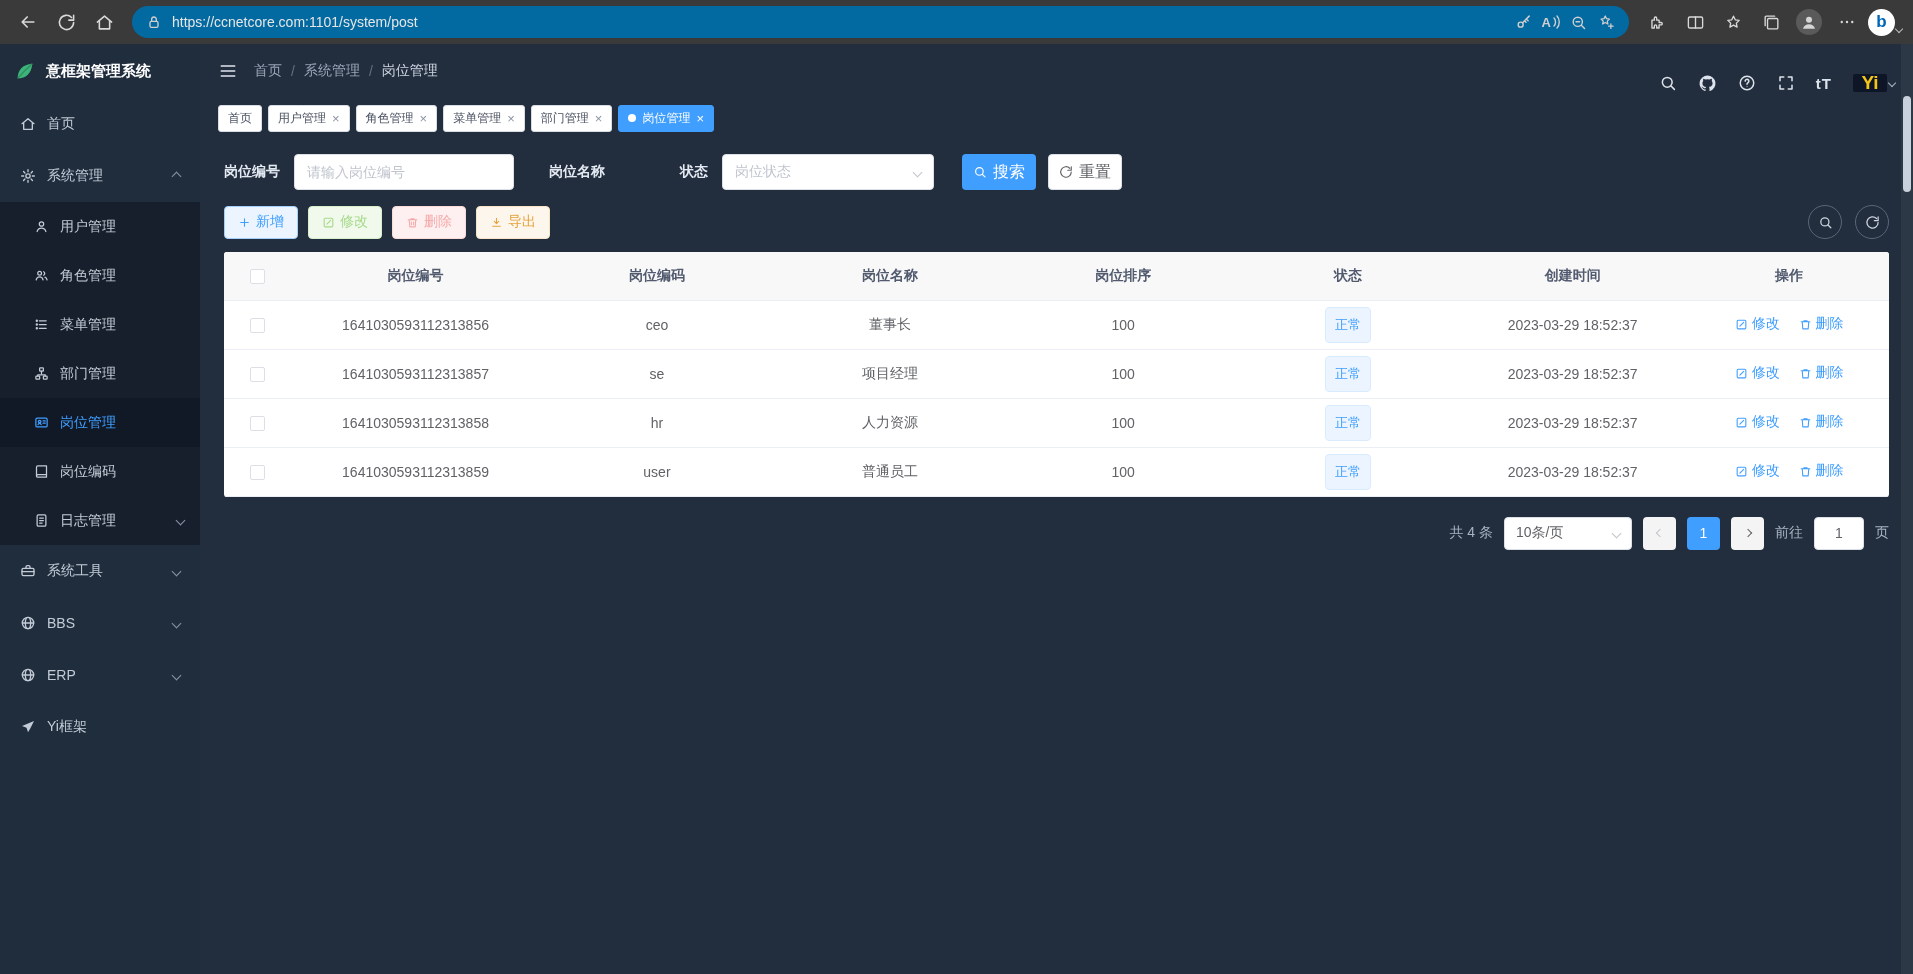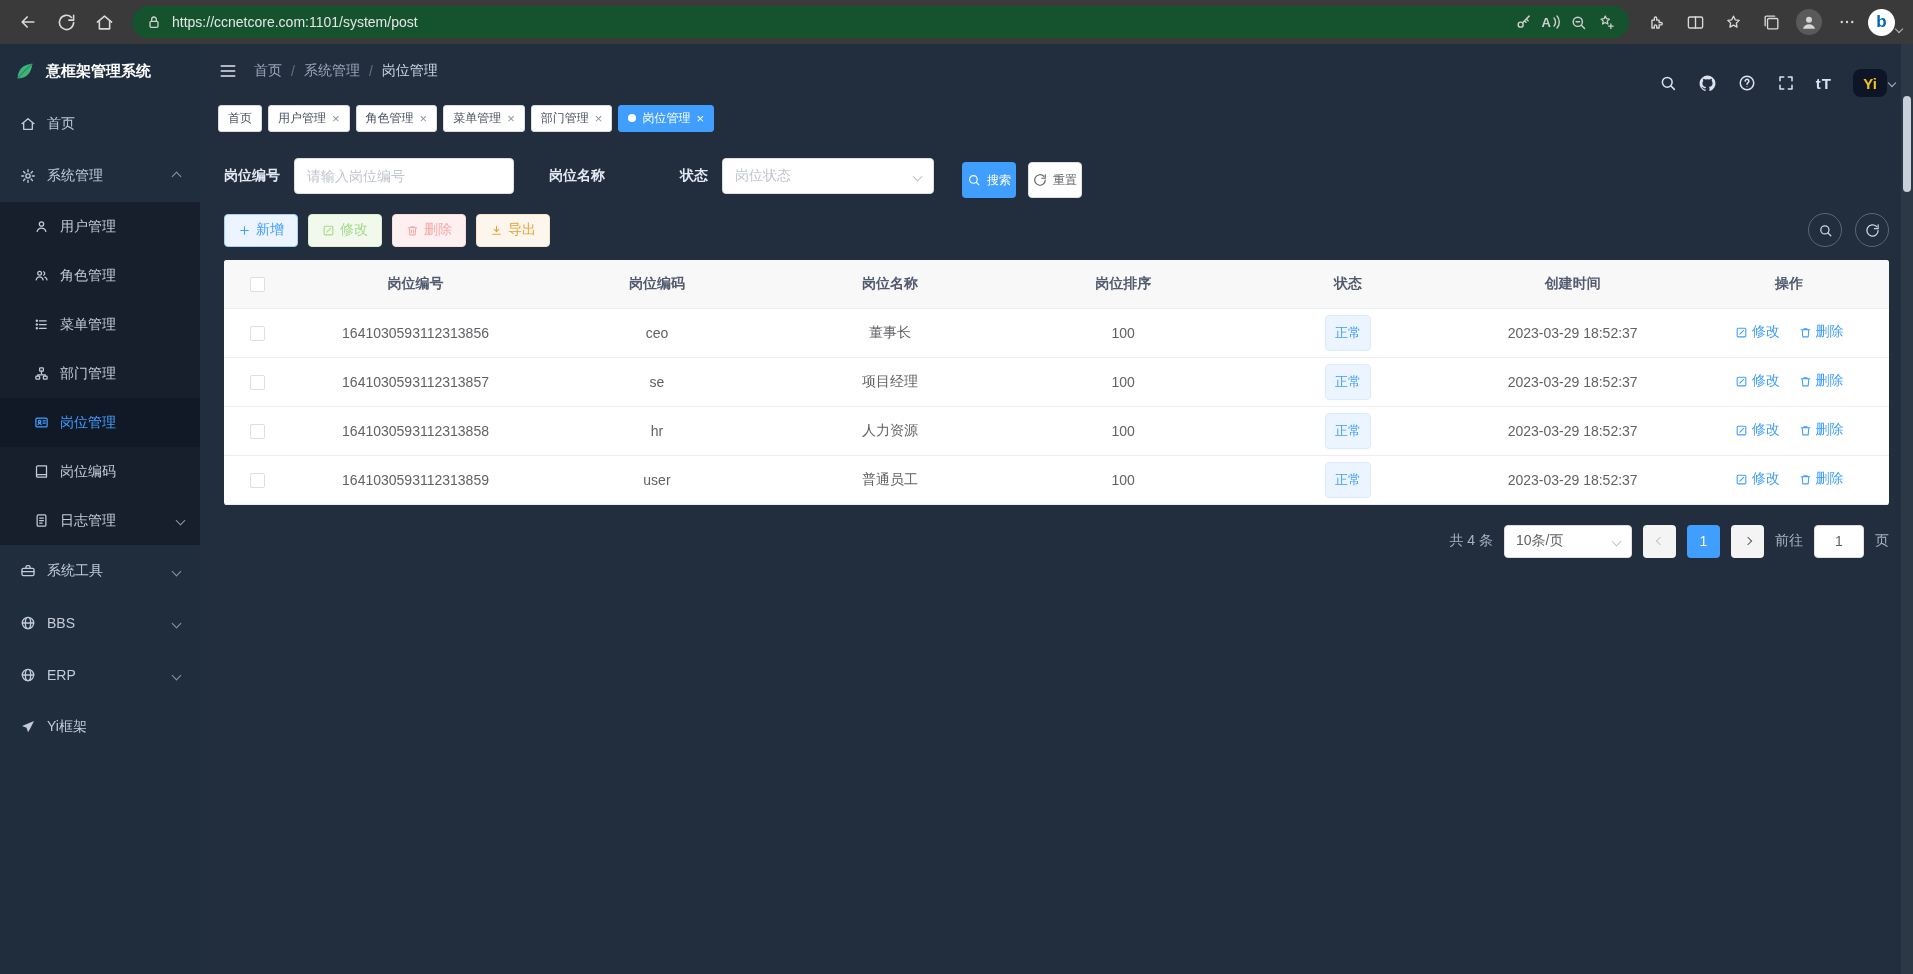--- a/index.html
+++ b/index.html
@@ -3,21 +3,21 @@
 <meta charset="utf-8">
 <style>
   * { box-sizing: border-box; margin: 0; padding: 0; }
   html,body { width:1913px; height:974px; overflow:hidden; }
   body { font-family:"Liberation Sans","DejaVu Sans",sans-serif; background:#222e3d; }
   svg.i { stroke:currentColor; fill:none; stroke-width:2; stroke-linecap:round; stroke-linejoin:round; display:block; }
 
   
   .browser { height:44px; background:#3a3a3a; display:flex; align-items:center; padding:0 10px; gap:2px; }
   .bicon { width:36px; height:34px; display:flex; align-items:center; justify-content:center; color:#d9d9d9; border-radius:6px; cursor:pointer; flex-shrink:0; }
-  .addr { flex:1; height:32px; background:#14532d; border-radius:16px; display:flex; align-items:center; padding:6px 14px; margin:0 8px; gap:10px; min-width:0; }
+  .addr { flex:1; height:32px; background:#0369a1; border-radius:16px; display:flex; align-items:center; padding:6px 14px; margin:0 8px; gap:10px; min-width:0; }
   .aicon { color:#cfcfcf; display:flex; align-items:center; cursor:pointer; flex-shrink:0; }
   .url { flex:1; color:#e6e6e6; font-size:14px; white-space:nowrap; overflow:hidden; }
   .ra { font-size:13px; font-weight:bold; color:#cfcfcf; display:flex; align-items:center; gap:1px; }
   .bavatar { width:26px; height:26px; border-radius:50%; background:#5a5a5a; color:#d6d6d6; display:flex; align-items:center; justify-content:center; overflow:hidden; }
   .bing { width:27px; height:27px; border-radius:50%; background:#ffffff; color:#0067b8; font-weight:bold; font-size:17px; display:flex; align-items:center; justify-content:center; }
   .bing-caret { width:6px; height:6px; border-right:1.5px solid #bdbdbd; border-bottom:1.5px solid #bdbdbd; transform:rotate(45deg); margin:14px 0 0 1px; }
 
   
   .app { display:flex; height:930px; }
 
@@ -38,41 +38,41 @@
 
   .navbar { height:54px; display:flex; align-items:center; padding:0 18px; gap:16px; }
   .hamb { color:#dfe5ee; cursor:pointer; display:flex; }
   .crumb { display:flex; align-items:center; gap:9px; font-size:14px; }
   .crumb .c1 { color:#9aa5b8; cursor:pointer; }
   .crumb .sep { color:#66707f; }
   .crumb .last { color:#ced6e2; }
   .nav-right { margin-left:auto; display:flex; align-items:center; gap:21px; color:#dde3ec; }
   .nicon { cursor:pointer; display:flex; align-items:center;margin-top:24px; }
   .tT { font-size:15px; font-weight:bold; letter-spacing:1px; }
-  .avatar-tile { width:34px; height:28px; border-radius:8px; background:#0d1526; color:#f5c518; font-weight:bold; font-size:15px; display:flex; align-items:center; justify-content:center; cursor:pointer; }
+  .avatar-tile { width:34px; height:18px; border-radius:2px; background:#0d1526; color:#f5c518; font-weight:bold; font-size:19px; display:flex; align-items:center; justify-content:center; cursor:pointer; }
   .av-caret { width:6px; height:6px; border-right:1.5px solid #aeb6c2; border-bottom:1.5px solid #aeb6c2; transform:rotate(45deg); margin-left:2px; cursor:pointer; }
 
   .tabsrow { height:40px; display:flex; align-items:center; gap:6px; padding:0 18px; }
   .tag { height:27px; display:flex; align-items:center; gap:6px; padding:0 9px; background:#ffffff; border:1px solid #d8dce5; border-radius:3px; font-size:12px; color:#495060; cursor:pointer; white-space:nowrap; }
   .tag .x { font-size:13px; line-height:1; color:#8a93a5; }
   .tag.active { background:#409eff; border-color:#409eff; color:#ffffff; }
   .tag.active .x { color:#ffffff; }
   .tag .dot { width:8px; height:8px; border-radius:50%; background:#ffffff; }
 
   .content { flex:1; padding:16px 24px; }
 
   
   .filters { display:flex; align-items:center; margin-bottom:15px; }
   .fgroup { display:flex; align-items:center; margin-right:35px; }
   .flabel { font-size:14px; font-weight:bold; color:#e3e9f2; margin-right:14px; white-space:nowrap; }
   .finput { width:220px; height:36px; border:1px solid #dcdfe6; border-radius:4px; padding:0 12px; font-size:14px; color:#606266; background:#fff; outline:none; }
   .finput::placeholder { color:#bfc4cd; }
   .fselect { width:212px; height:36px; background:#fff; border:1px solid #dcdfe6; border-radius:4px; display:flex; align-items:center; padding:16px 12px; color:#bfc4cd; font-size:14px; cursor:pointer; }
   .fselect .chev { margin-left:auto; color:#c0c4cc; }
-  .btn { height:36px; border:1px solid transparent; border-radius:4px; font-size:12px; display:inline-flex; align-items:center; gap:6px; padding:0 4px; cursor:pointer; white-space:nowrap;margin-top:8px; }
+  .btn { height:36px; border:1px solid transparent; border-radius:4px; font-size:16px; display:inline-flex; align-items:center; gap:6px; padding:0 10px; cursor:pointer; white-space:nowrap; }
   .btn-search { background:#409eff; color:#ffffff; margin-left:28px; }
   .btn-reset { background:#ffffff; border-color:#dcdfe6; color:#606266; margin-left:12px; }
 
   
   .toolbar { display:flex; align-items:center; margin-bottom:13px; }
   .tbtn { height:33px; padding:0 13px; border:1px solid; border-radius:4px; font-size:14px; display:inline-flex; align-items:center; gap:5px; margin-right:10px; cursor:pointer; white-space:nowrap; }
   .tbtn-add { background:#ecf5ff; border-color:#a3d0ff; color:#409eff; }
   .tbtn-edit { background:#f0f9eb; border-color:#d8efcc; color:#a6d98a; cursor:not-allowed; }
   .tbtn-del { background:#fef0f0; border-color:#fbdada; color:#f4a9a9; cursor:not-allowed; }
   .tbtn-export { background:#fdf6ec; border-color:#f8e3c5; color:#e6a23c; }

